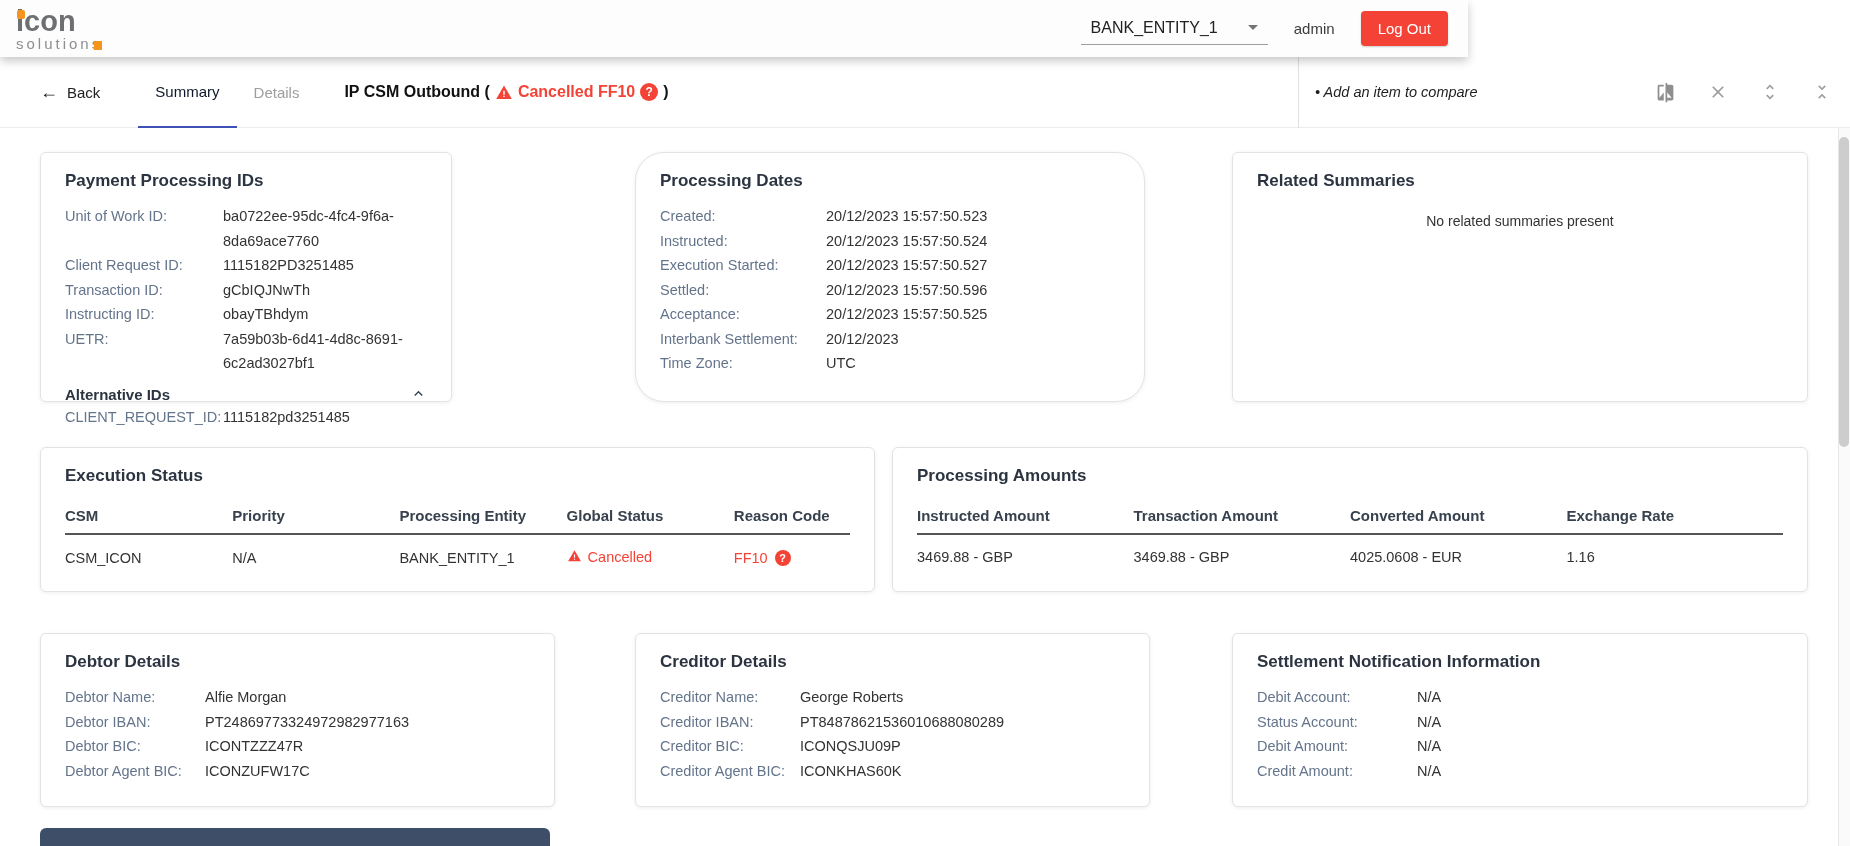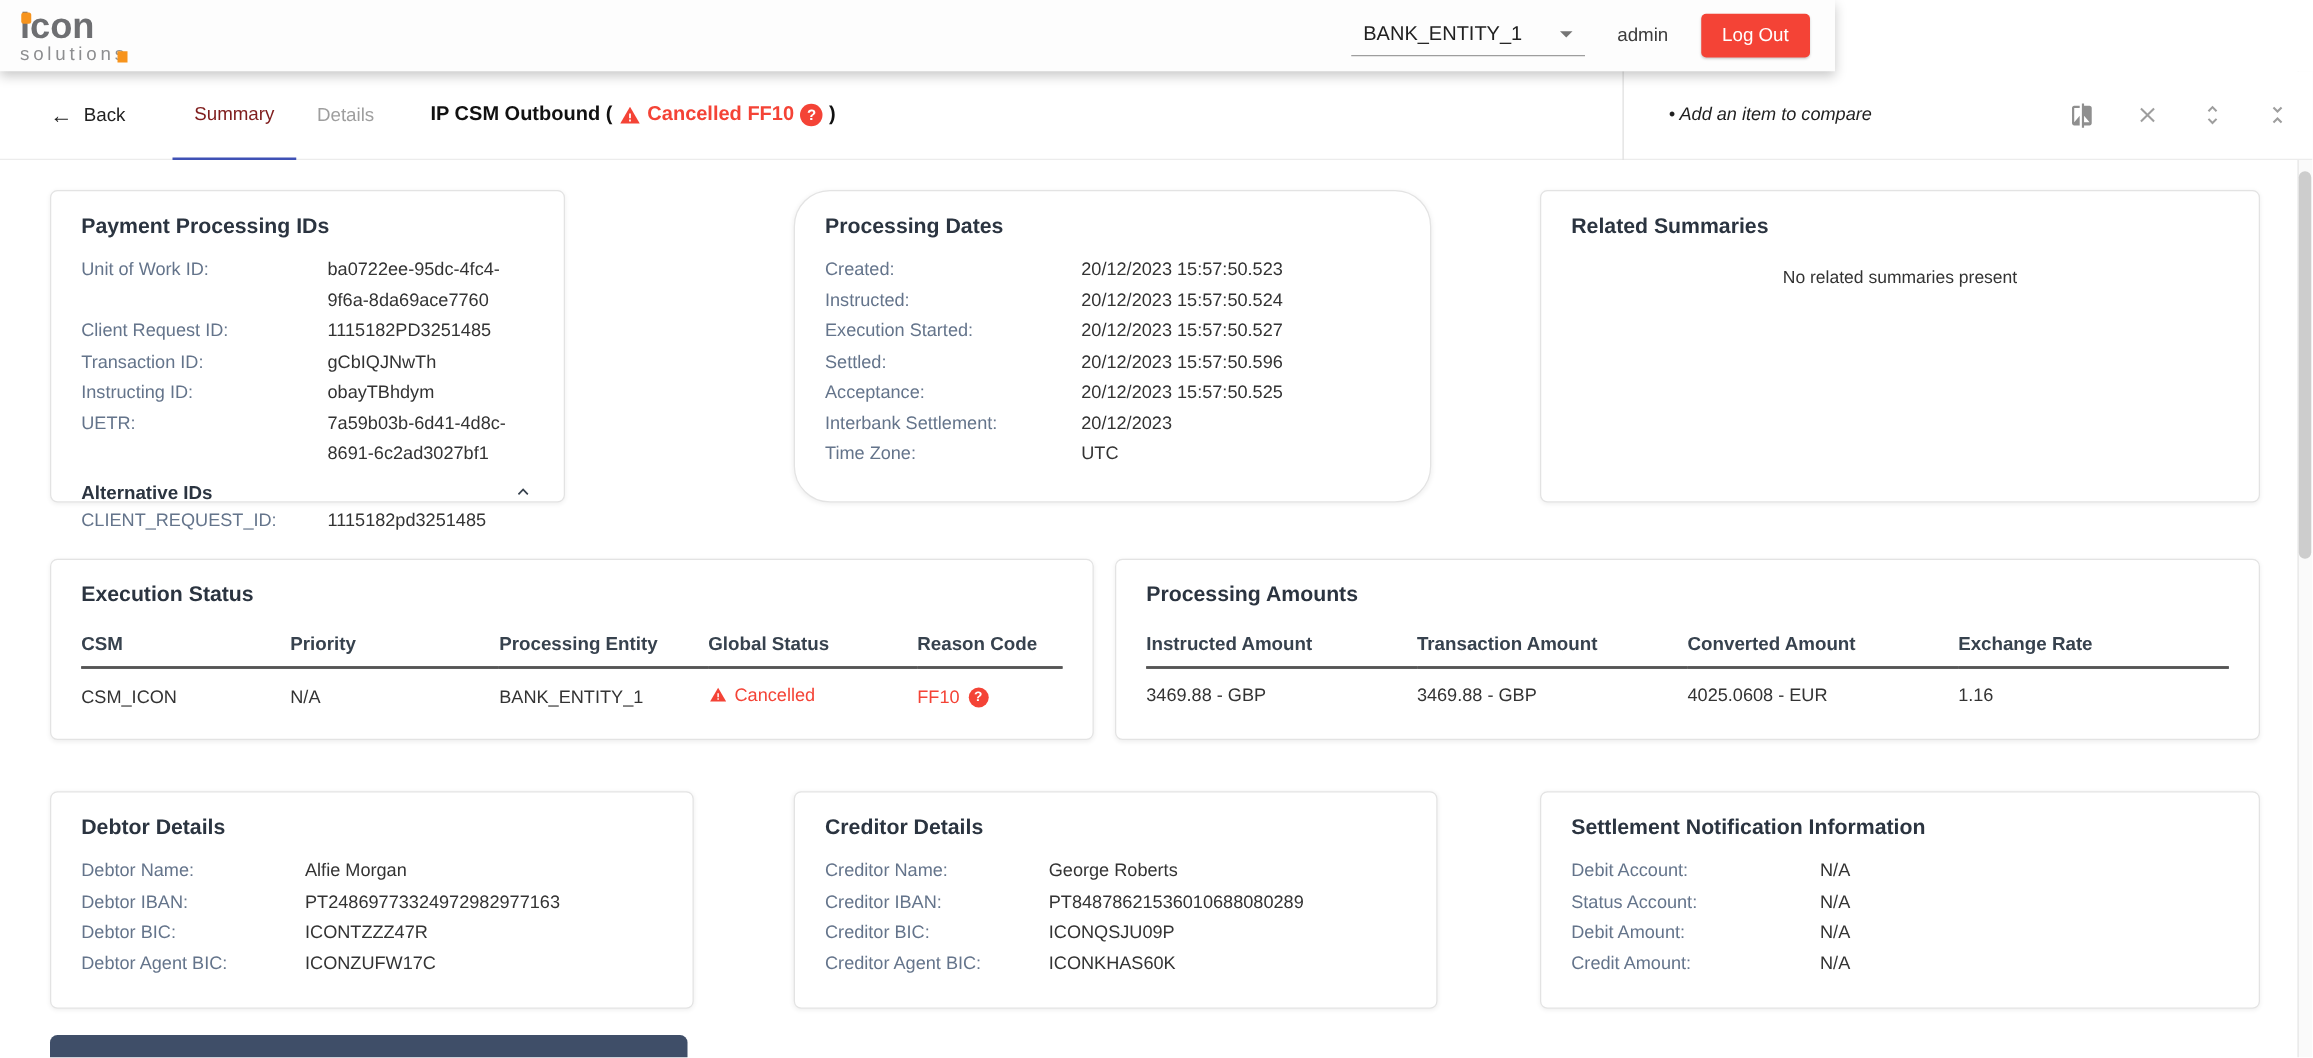--- a/index.html
+++ b/index.html
@@ -46,48 +46,48 @@
 
   
   .tabbar {
     position:absolute; left:0; top:57px; width:1850px; height:71px;
     background:#fff; border-bottom:1px solid #ececec;
     display:flex; align-items:center; padding-left:40px; z-index:5;
   }
   .back-btn { display:flex; align-items:center; gap:9px; font-size:15px; color:#212121; cursor:pointer; margin-right:38px; }
   .back-arrow { font-size:18px; color:#212121; }
   .tab { height:71px; display:flex; align-items:center; padding:0 17px; font-size:15px; cursor:pointer; }
-  .tab.active { color:#7f1d1d; border-bottom:2px solid #3f51b5; }
+  .tab.active { color:#0f172a; border-bottom:2px solid #3f51b5; }
   .tab.inactive { color:#9e9e9e; }
   .page-title { margin-left:28px; display:flex; align-items:center; gap:5px; font-size:16px; font-weight:bold; color:#111; white-space:nowrap; }
   .title-red { color:#f44336; }
   .warn-icon { width:18px; height:17px; display:inline-block; }
   .help-badge {
     display:inline-flex; width:18px; height:18px; border-radius:50%;
     background:#f44336; color:#fff; font-size:12px; font-weight:bold;
     align-items:center; justify-content:center; cursor:pointer;
   }
   .help-badge::after { content:"?"; }
 
   .compare-group {
     margin-left:auto; height:71px; width:552px; border-left:1px solid #e0e0e0;
-    display:flex; align-items:center; padding-left:36px;justify-content:space-between;
+    display:flex; align-items:center; padding-left:16px;justify-content:space-between;
   }
   .compare-hint { font-style:italic; font-size:14.5px; color:#1f1f1f; }
   .tool-icons { margin-left:auto; display:flex; align-items:center; gap:32px; padding-right:18px; }
   .tool-icons svg { display:block; cursor:pointer; }
 
   
   .card {
     position:absolute; background:#fff; border:1px solid #e3e3e3; border-radius:6px;
     box-shadow:0 1px 4px rgba(0,0,0,0.07); padding:18px 24px;
   }
   .card h3 { font-size:17px; color:#2b3440; margin-bottom:13px; }
 
-  .field { display:flex; line-height:24.5px; font-size:14.5px;gap:39px; }
+  .field { display:flex; line-height:24.5px; font-size:14.5px; }
   .flabel { color:#64748b; flex:0 0 var(--lw,158px); }
   .fvalue { color:#333; }
 
   #card-payment-ids     { left:40px;  top:152px; width:412px; height:250px; --lw:158px; }
   #card-processing-dates{ left:635px; top:152px; width:510px; height:250px;border-radius:29px; --lw:166px; }
   #card-related         { left:1232px;top:152px; width:576px; height:250px; }
   #card-execution       { left:40px;  top:447px; width:835px; height:145px; }
   #card-amounts         { left:892px; top:447px; width:916px; height:145px; }
   #card-debtor          { left:40px;  top:633px; width:515px; height:174px; --lw:140px; }
   #card-creditor        { left:635px; top:633px; width:515px; height:174px; --lw:140px; }

